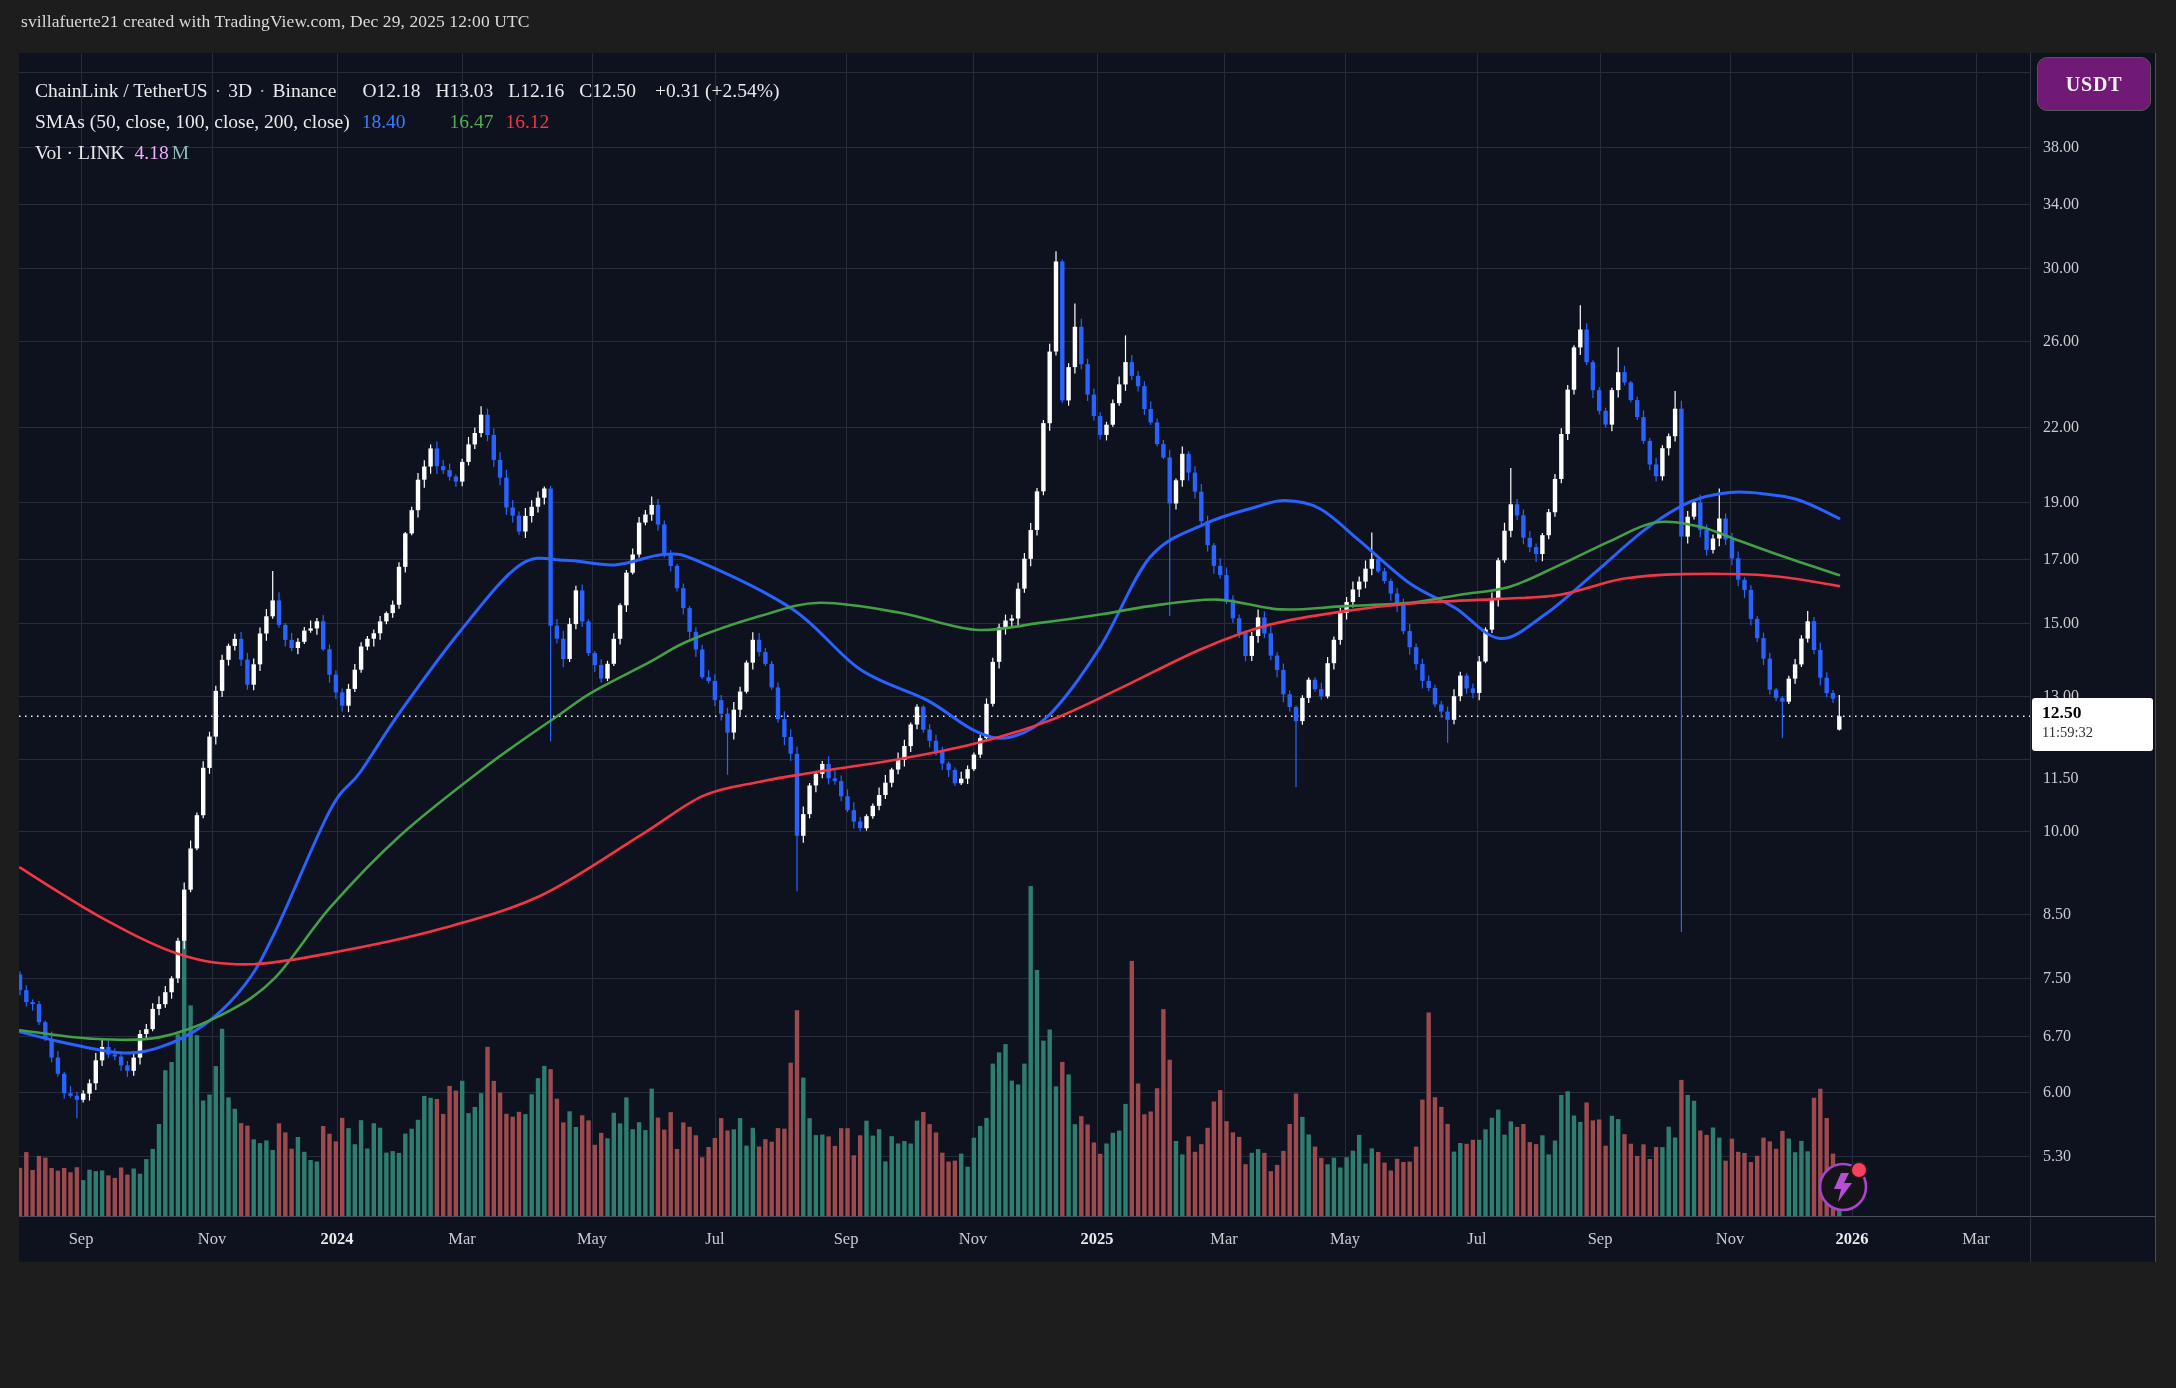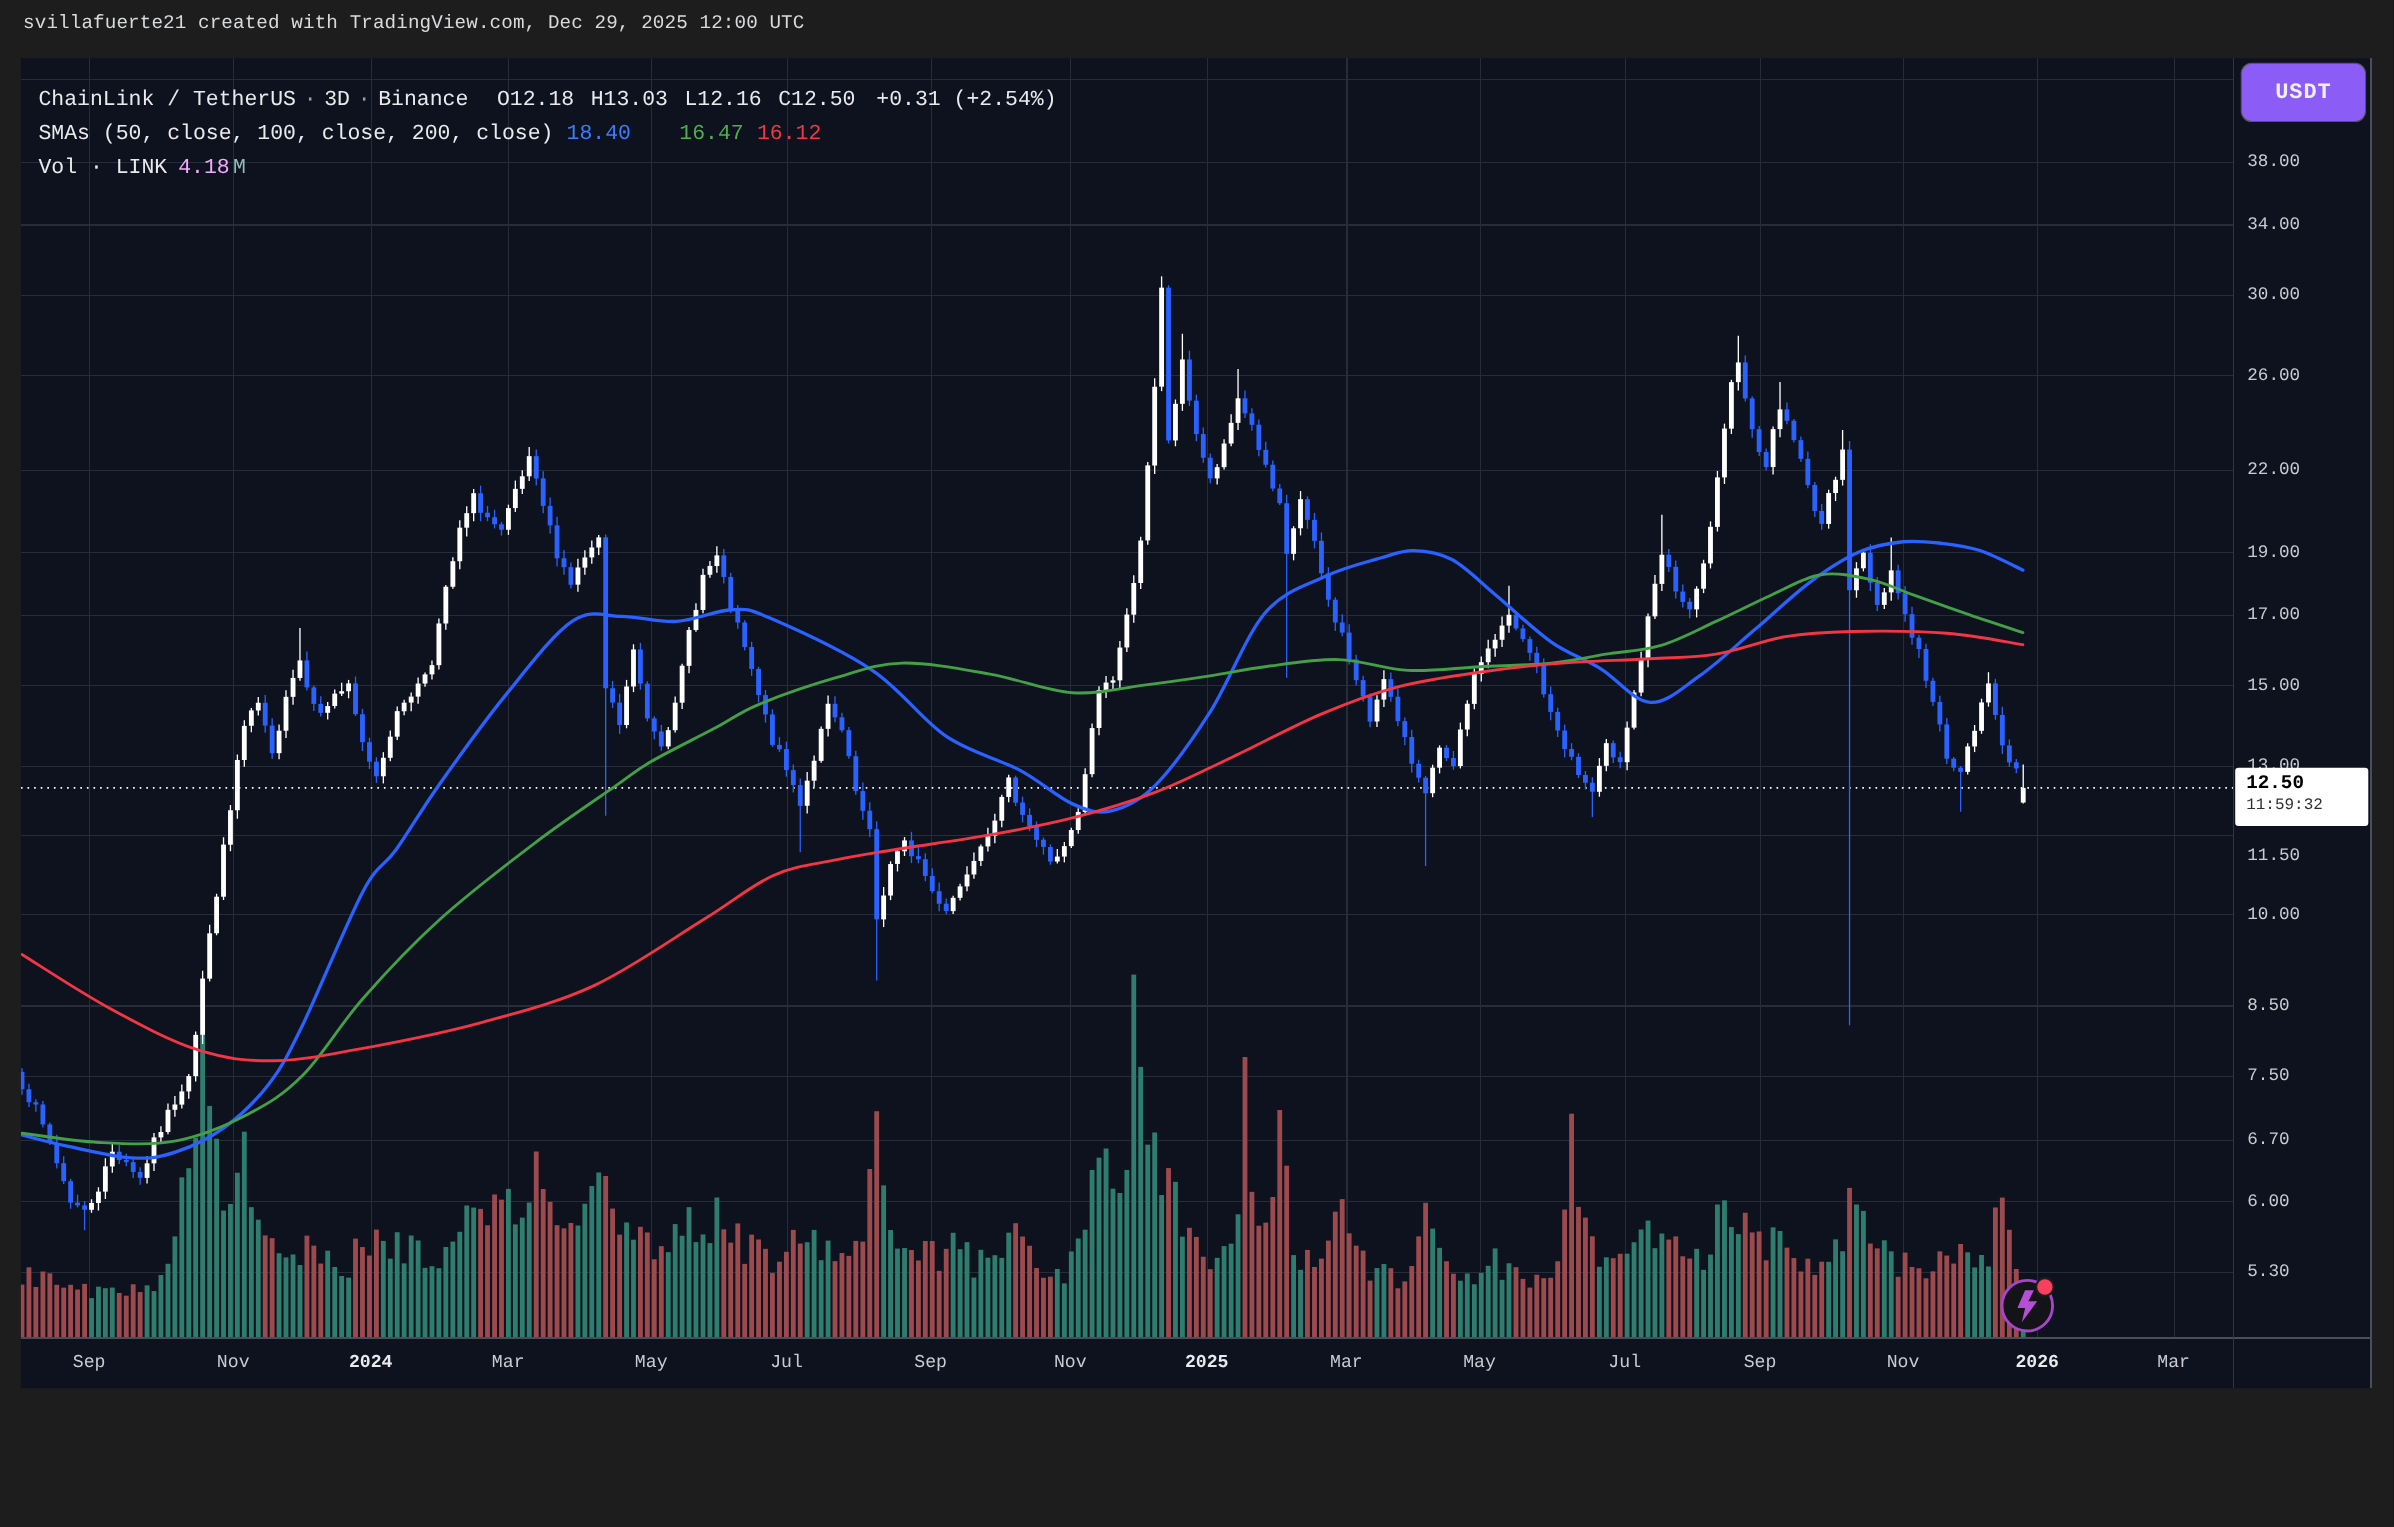--- a/index.html
+++ b/index.html
@@ -1,37 +1,37 @@
 <!DOCTYPE html>
 <html><head>
 <meta charset="utf-8">
 <style>
   html,body{margin:0;padding:0;background:#111;}
   .stage{position:relative;width:2176px;height:1388px;background:#1d1d1d;
-         font-family:Liberation Mono, monospace;overflow:hidden;}
+         font-family:Liberation Serif, serif;overflow:hidden;}
   .panel{position:absolute;left:19px;top:53px;width:2136px;height:1209px;background:#0e121e;}
   #chart-svg{position:absolute;left:0;top:0;}
   .attribution{position:absolute;left:21px;top:11px;font-size:17.5px;color:#d9dadc;letter-spacing:.1px;}
   .legend{position:absolute;left:35px;top:75px;line-height:31px;font-size:19.5px;color:#e8eaed;white-space:nowrap;}
   .legend .row{height:31px;}
   .legend .sep{color:#9aa0a8;margin:0 7px;}
   .legend .ohlc{margin-left:26px;}
   .legend .val{margin-right:15px;}
   .legend .chg{margin-left:4px;}
   .sma-label{margin-right:12px;}
   .sma50{color:#3d7bff;margin-right:12px;}
   .sma100{color:#4caf50;margin-right:12px;margin-left:32px;}
   .sma200{color:#f23645;}
   .vol-label{margin-right:10px;}
   .vol-val{color:#f0abfc;}
   .vol-unit{color:#8fbdb9;margin-left:3px;}
   .price-label{position:absolute;left:2043px;width:106px;font-size:16px;color:#c9cbd1;}
   .time-label{position:absolute;top:1229px;font-size:16.5px;color:#c9cbd1;transform:translateX(-50%);}
   .time-label.bold{font-weight:700;color:#e8eaec;}
-  .currency-btn{position:absolute;left:2037px;top:57px;width:112px;height:52px;background:#8b5cf6;
+  .currency-btn{position:absolute;left:2037px;top:57px;width:112px;height:52px;background:#701a75;
       border:1px solid #565656;border-radius:10px;color:#f0f0f0;font-size:20px;font-weight:600;
       letter-spacing:.8px;display:flex;align-items:center;justify-content:center;cursor:pointer;}
   .price-badge{position:absolute;left:2032px;top:698px;width:121px;height:53px;background:#ffffff;
       border-radius:3px;padding:3px 0 0 10px;box-sizing:border-box;z-index:5;}
   .price-badge .p{font-size:17.5px;font-weight:700;color:#000;line-height:22px;}
   .price-badge .t{font-size:14.5px;color:#2f2f2f;line-height:19px;}
   .footer-logo{position:absolute;left:25px;top:1300px;display:flex;align-items:center;gap:14px;cursor:pointer;}
   .footer-logo .txt{font-size:35px;font-weight:700;color:#d6d6d6;letter-spacing:-.5px;}
   .flash-btn{position:absolute;left:1817px;top:1161px;width:52px;height:52px;cursor:pointer;}
 </style>

